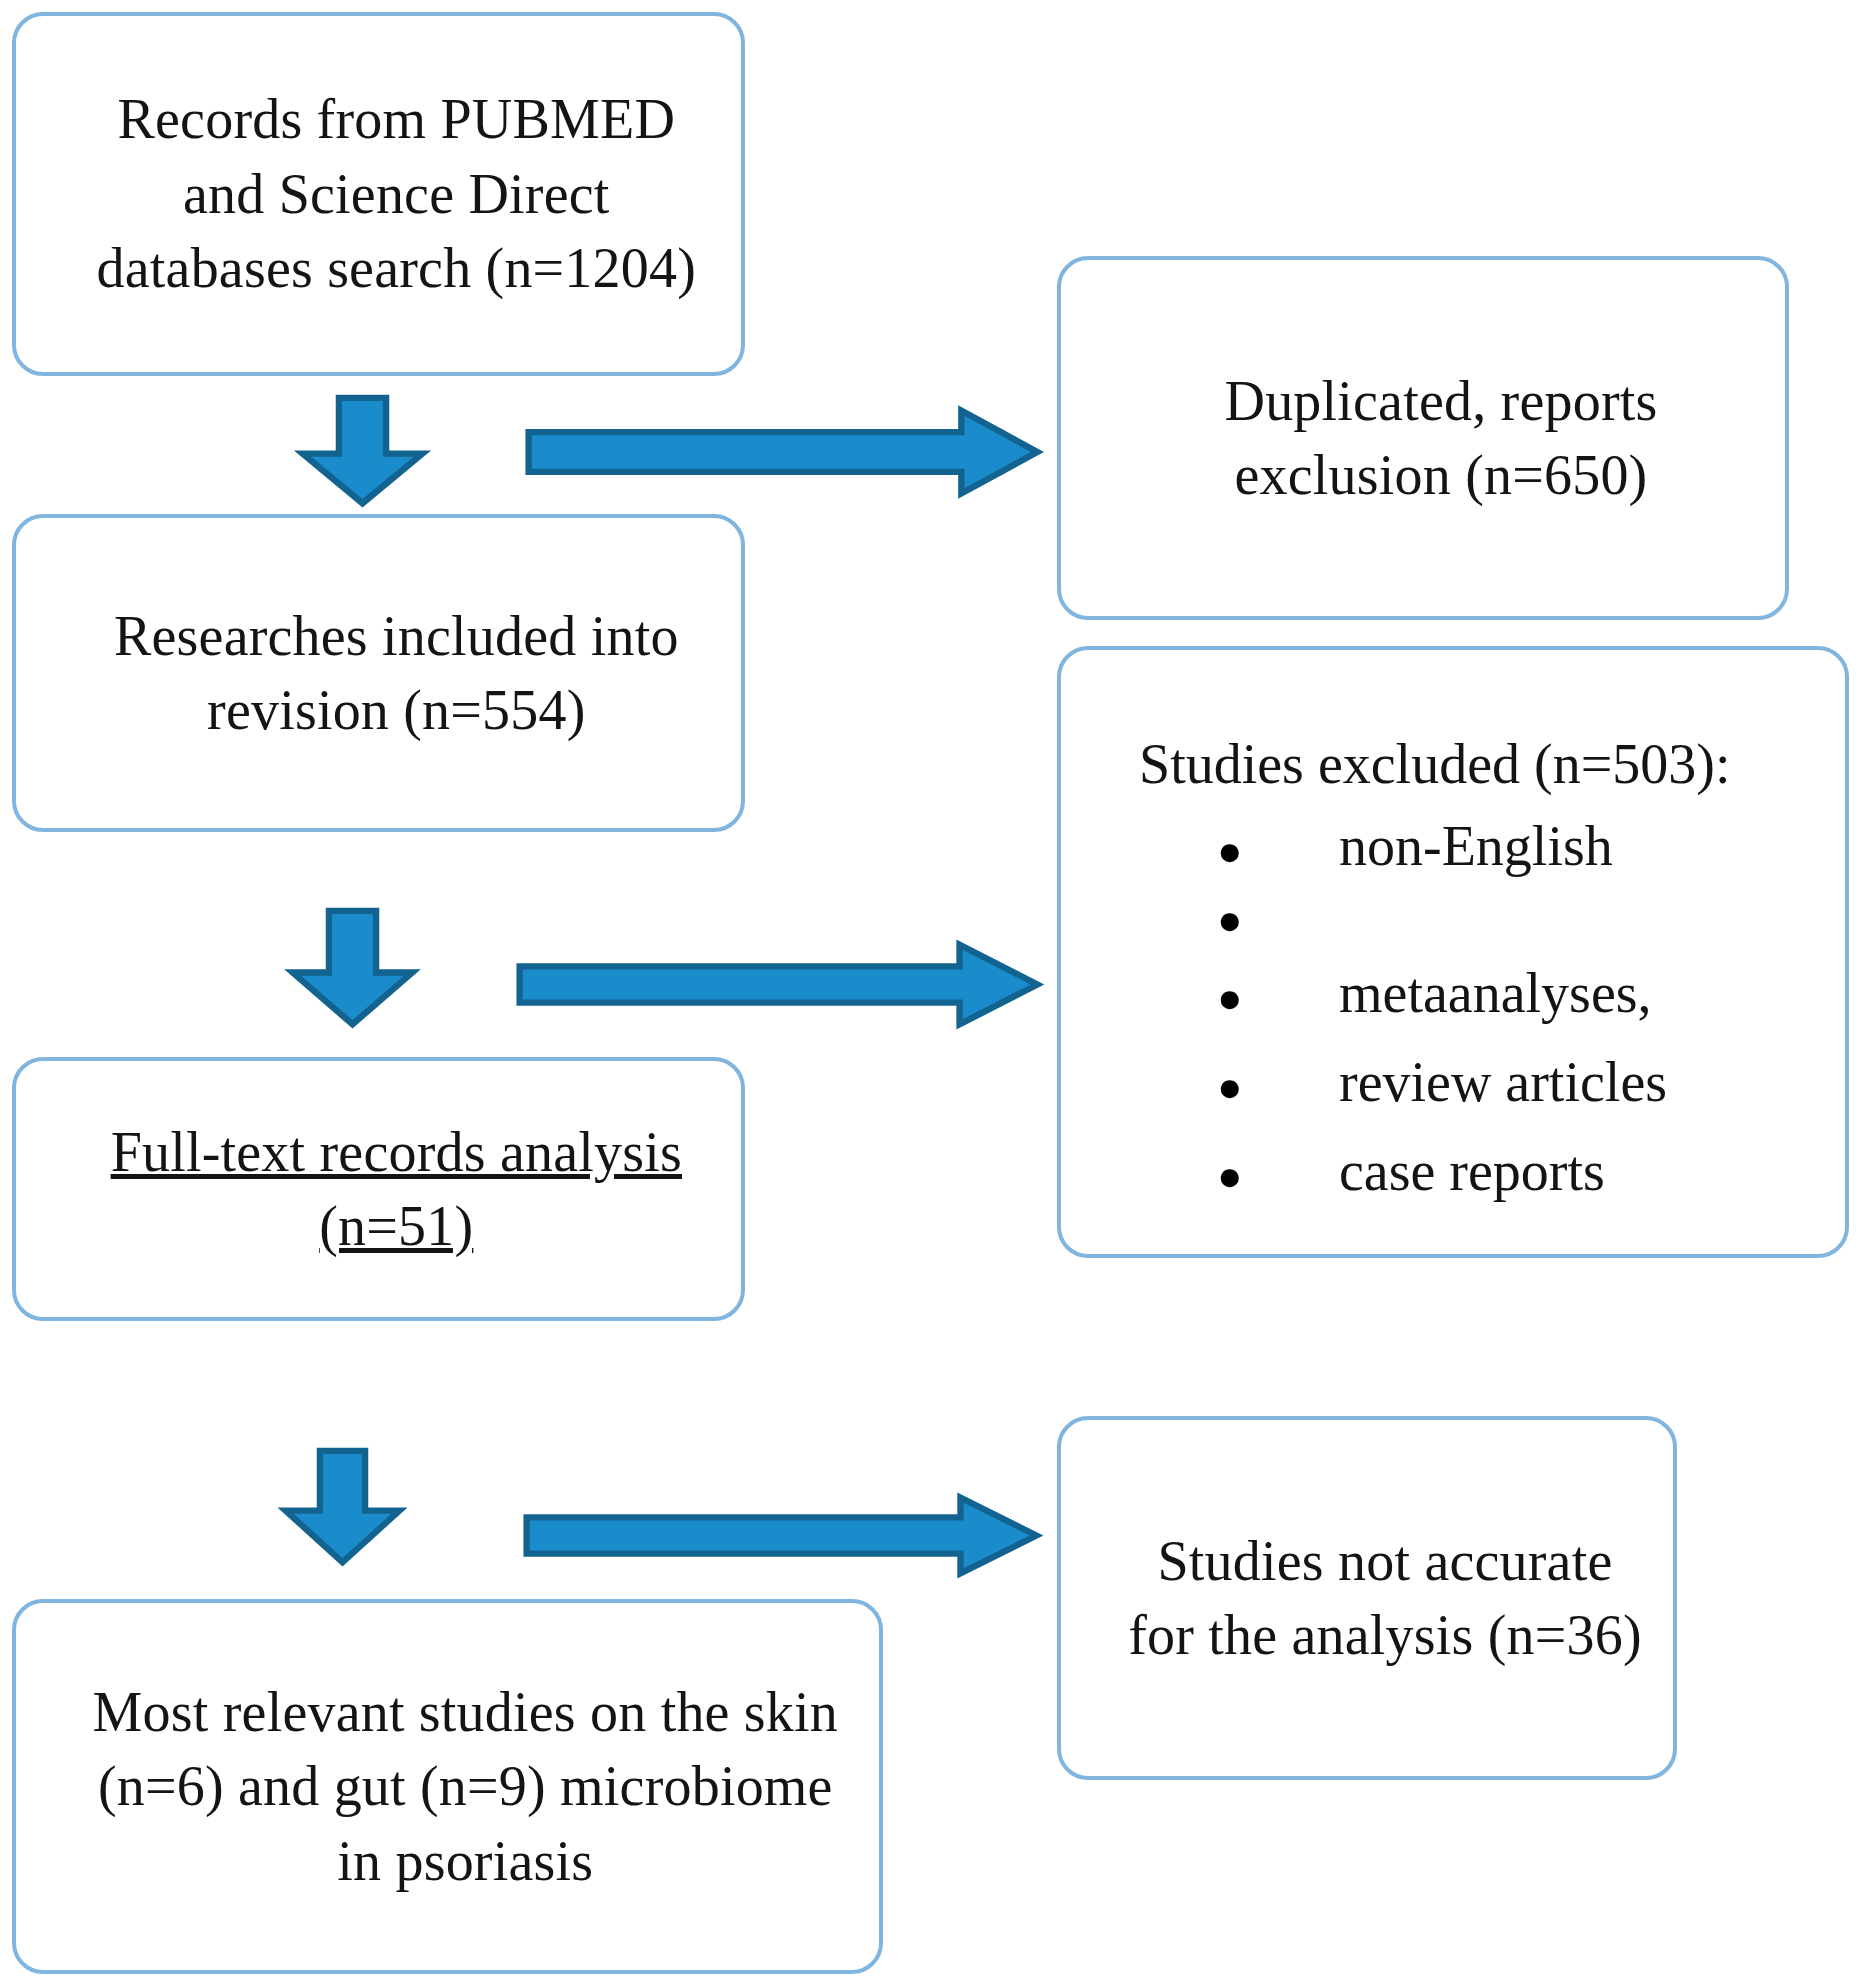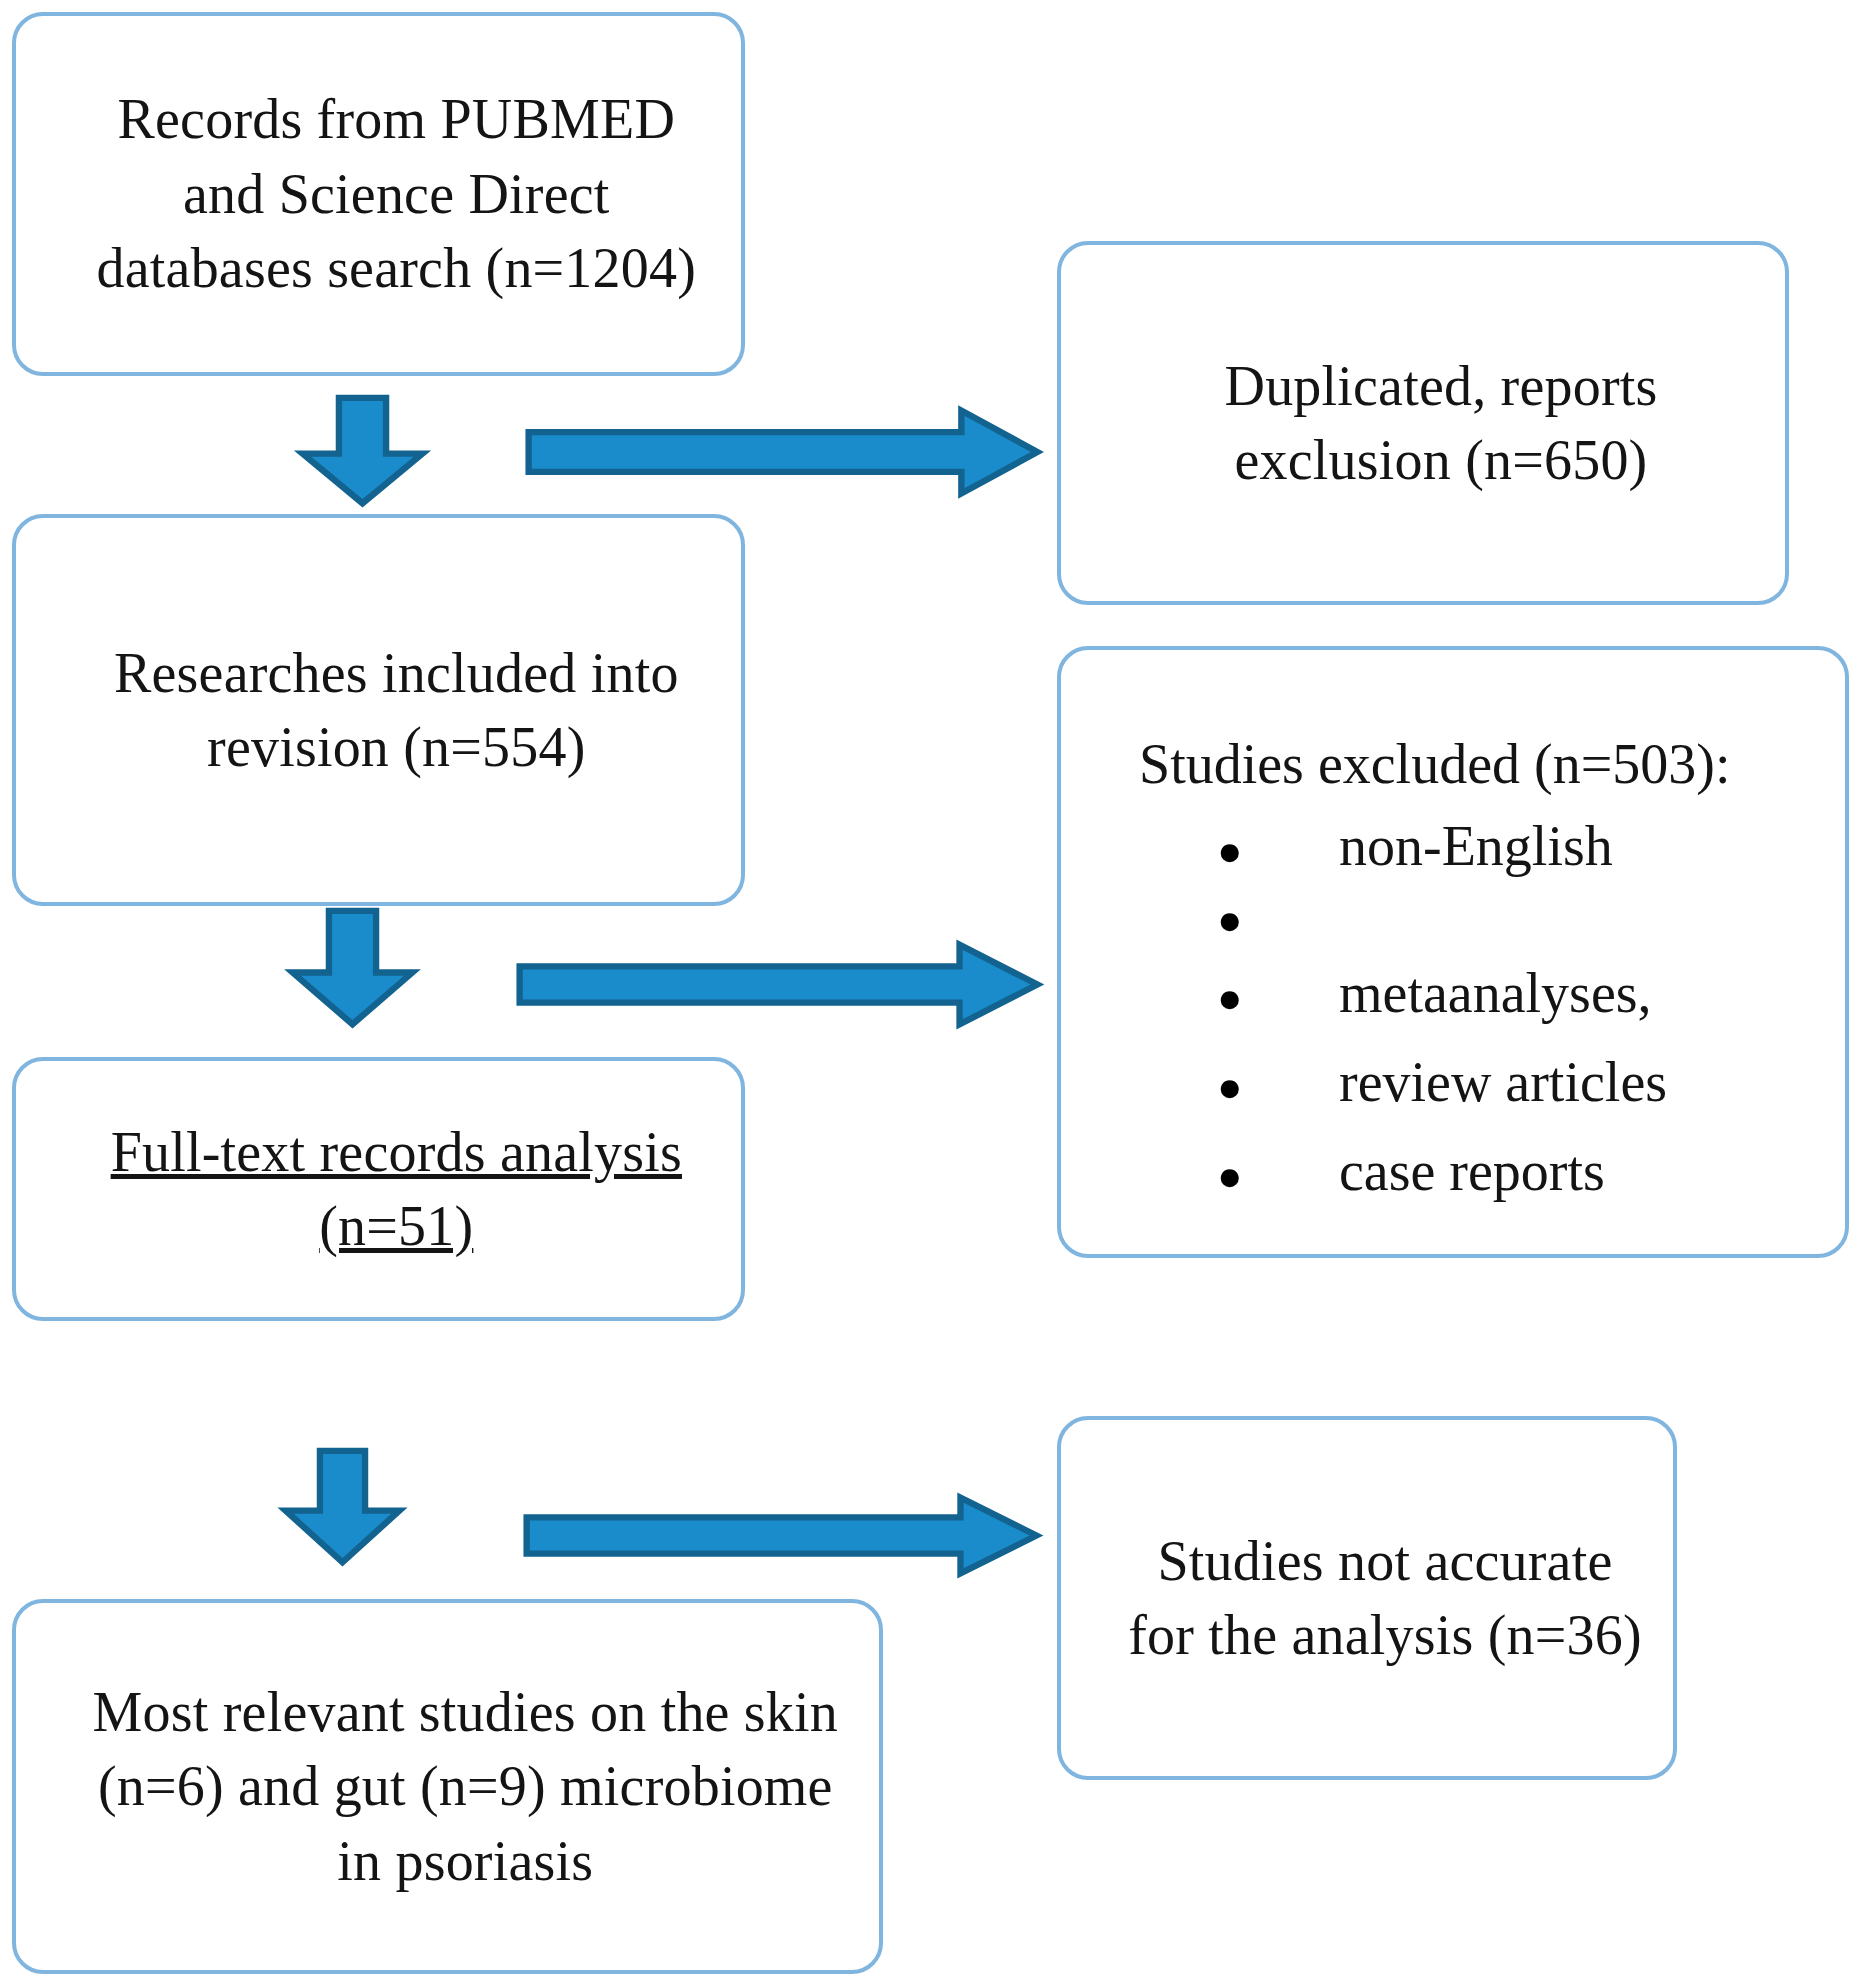--- a/index.html
+++ b/index.html
@@ -88,37 +88,37 @@
 </style>
 </head>
 <body>
 
 <div id="canvas">
 
   <div class="box" style="left:11.8px; top:11.8px; width:733px; height:364px;">
     <span class="txt">Records from PUBMED and Science Direct databases search (n=1204)</span>
   </div>
 
-  <div class="box" style="left:1057px; top:241px; width:732px; height:364px;">
+  <div class="box" style="left:1057px; top:256px; width:732px; height:364px;">
     <span class="txt">Duplicated, reports exclusion (n=650)</span>
   </div>
 
   <div class="arrow" style="left:299px; top:396px; width:127px; height:110px;">
     <svg viewBox="0 0 140 122" preserveAspectRatio="none">
       <polygon points="44,2 96,2 96,64 136,64 70,119 4,64 44,64" fill="#1A8BCB" stroke="#12638F" stroke-width="7" stroke-linejoin="miter"></polygon>
     </svg>
   </div>
 
   <div class="arrow" style="left:525px; top:407px; width:516px; height:90px;">
     <svg viewBox="0 0 570 100" preserveAspectRatio="none">
       <polygon points="4,28 482,28 482,4 566,50 482,96 482,72 4,72" fill="#1A8BCB" stroke="#12638F" stroke-width="7" stroke-linejoin="miter"></polygon>
     </svg>
   </div>
 
-  <div class="box" style="left:11.8px; top:514px; width:733px; height:392px;">
+  <div class="box" style="left:11.8px; top:514px; width:733px; height:318px;">
     <span class="txt">Researches included into revision (n=554)</span>
   </div>
 
   <div class="box listbox" style="left:1057px; top:646px; width:792px; height:612px;">
     <span class="list-title">Studies excluded (n=503):</span>
     <ul>
       <li>
         <span class="bullet">●</span>
         <span class="li-text">non-English</span>
       </li>

